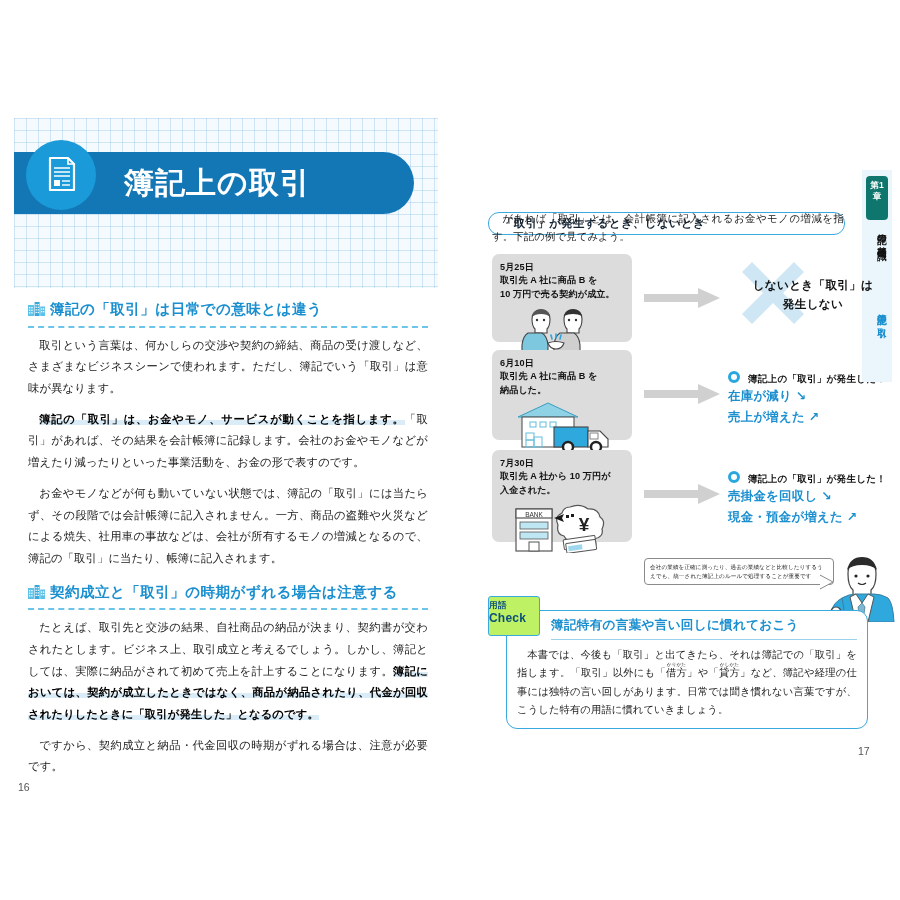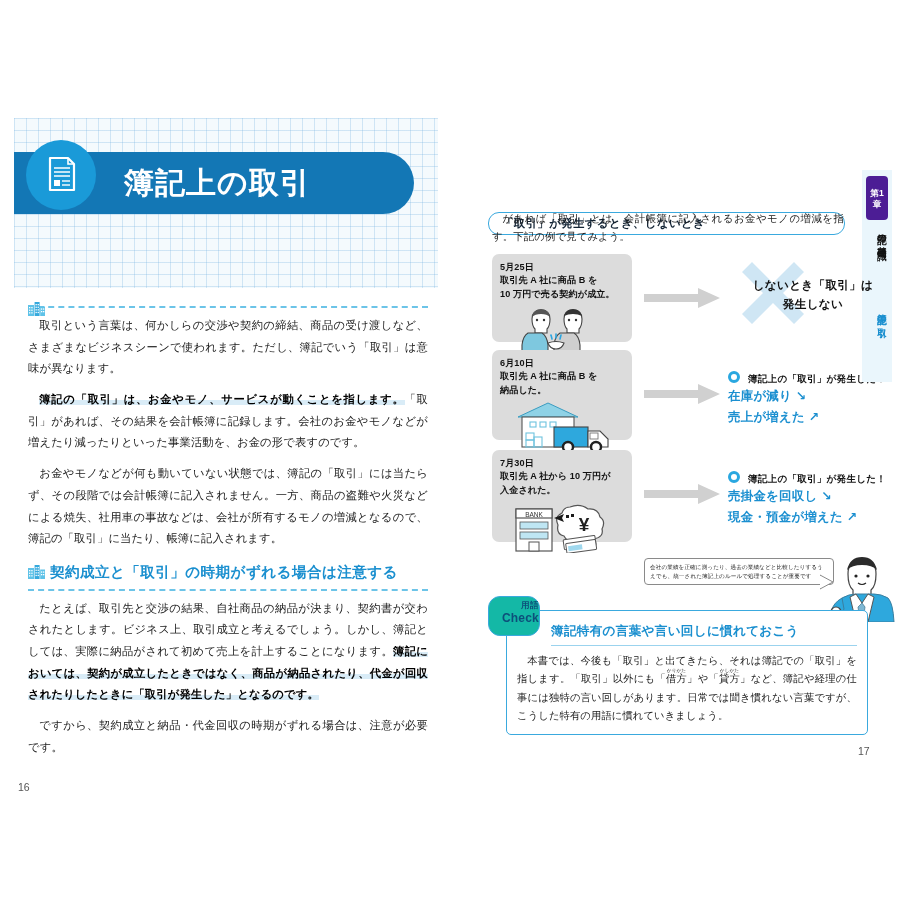--- a/index.html
+++ b/index.html
@@ -156,52 +156,52 @@
   .bubble-tail{
     position:absolute;left:328px;top:22px;
   }
   .person{position:absolute;left:336px;top:0px;}
   
   .checkbox-wrap{
     position:absolute;left:38px;top:492px;width:358px;
   }
   .chk-tab{
     position:absolute;left:0px;top:-14px;width:50px;height:38px;
-    background:#14b8a6;border:1.4px solid #3aa9de;border-radius:12px;
-    z-index:3;text-align:right;
+    background:#bef264;border:1.4px solid #3aa9de;border-radius:3px;
+    z-index:3;text-align:left;
   }
   .chk-tab .t1{font-size:8.6px;font-weight:bold;color:#0d4f7a;margin-top:3px;letter-spacing:.4px;}
   .chk-tab .t2{font-size:12px;font-weight:bold;color:#0d4f7a;line-height:1.05;letter-spacing:.2px;}
   .chk-body{
     position:absolute;left:18px;top:0;width:340px;
-    border:1.4px solid #3aa9de;border-radius:5px;background:#fff;
-    padding:12px 10px 9px 10px;
+    border:1.4px solid #3aa9de;border-radius:11px;background:#fff;
+    padding:6px 10px 9px 10px;
   }
   .chk-h{
     margin-left:34px;
     font-size:12.6px;font-weight:bold;color:#1a8fcf;letter-spacing:.3px;
     padding-bottom:5px;border-bottom:1px solid #9bd3ee;
   }
   .chk-p{
     margin-top:6px;
     font-size:10.3px;line-height:1.78;color:#1b1b1b;text-indent:1em;
     letter-spacing:.1px;text-align:justify;
   }
   ruby{ruby-align:center;}
   rt{font-size:4.6px;color:#1b1b1b;}
   
   .side-tab{
     position:absolute;left:862px;top:170px;width:30px;height:212px;
     background:#eaf6fc;
   }
   .side-ch{
     position:absolute;left:866px;top:176px;width:22px;height:44px;
-    background:#4c1d95;border-radius:4px;color:#fff;
+    background:#0f766e;border-radius:4px;color:#fff;
     font-size:8.6px;font-weight:bold;text-align:center;
-    line-height:1.25;padding-top:12px;box-sizing:border-box;
+    line-height:1.25;padding-top:4px;box-sizing:border-box;
     letter-spacing:0;
   }
   .side-v{
     position:absolute;left:866px;width:22px;
     writing-mode:vertical-rl;
     font-size:9.4px;font-weight:bold;letter-spacing:1px;
     text-align:left;
   }
   .side-v1{top:226px;color:#111;height:74px;}
   .side-v2{top:306px;color:#1a8fcf;height:72px;}
@@ -263,20 +263,21 @@
             <rect x="7.5" y="7.2" width="1.3" height="1.3"></rect>
               <rect x="9.6" y="7.2" width="1.3" height="1.3"></rect>
             <rect x="7.5" y="9.8" width="1.3" height="1.3"></rect>
               <rect x="9.6" y="9.8" width="1.3" height="1.3"></rect>
             <rect x="13" y="6.4" width="1.3" height="1.3"></rect>
               <rect x="15" y="6.4" width="1.3" height="1.3"></rect>
             <rect x="13" y="9" width="1.3" height="1.3"></rect>
               <rect x="15" y="9" width="1.3" height="1.3"></rect>
           </g>
         </svg>
+        <span>簿記の「取引」は日常での意味とは違う</span>
       </h2>
       <div class="dash"></div>
 
       <p class="body"><span>取引という言葉は、何かしらの交渉や契約の締結、商品の受け渡しなど、さまざまなビジネスシーンで使われます。ただし、簿記でいう「取引」は意味が異なります。</span></p>
       <div class="gap"></div>
       <p class="body"><span class="hl">簿記の「取引」は、お金やモノ、サービスが動くことを指します。</span><span>「取引」があれば、その結果を会計帳簿に記録します。会社のお金やモノなどが増えたり減ったりといった事業活動を、お金の形で表すのです。</span></p>
       <div class="gap"></div>
       <p class="body"><span>お金やモノなどが何も動いていない状態では、簿記の「取引」には当たらず、その段階では会計帳簿に記入されません。一方、商品の盗難や火災などによる焼失、社用車の事故などは、会社が所有するモノの増減となるので、簿記の「取引」に当たり、帳簿に記入されます。</span></p>
 
       <div class="bgap"></div>

